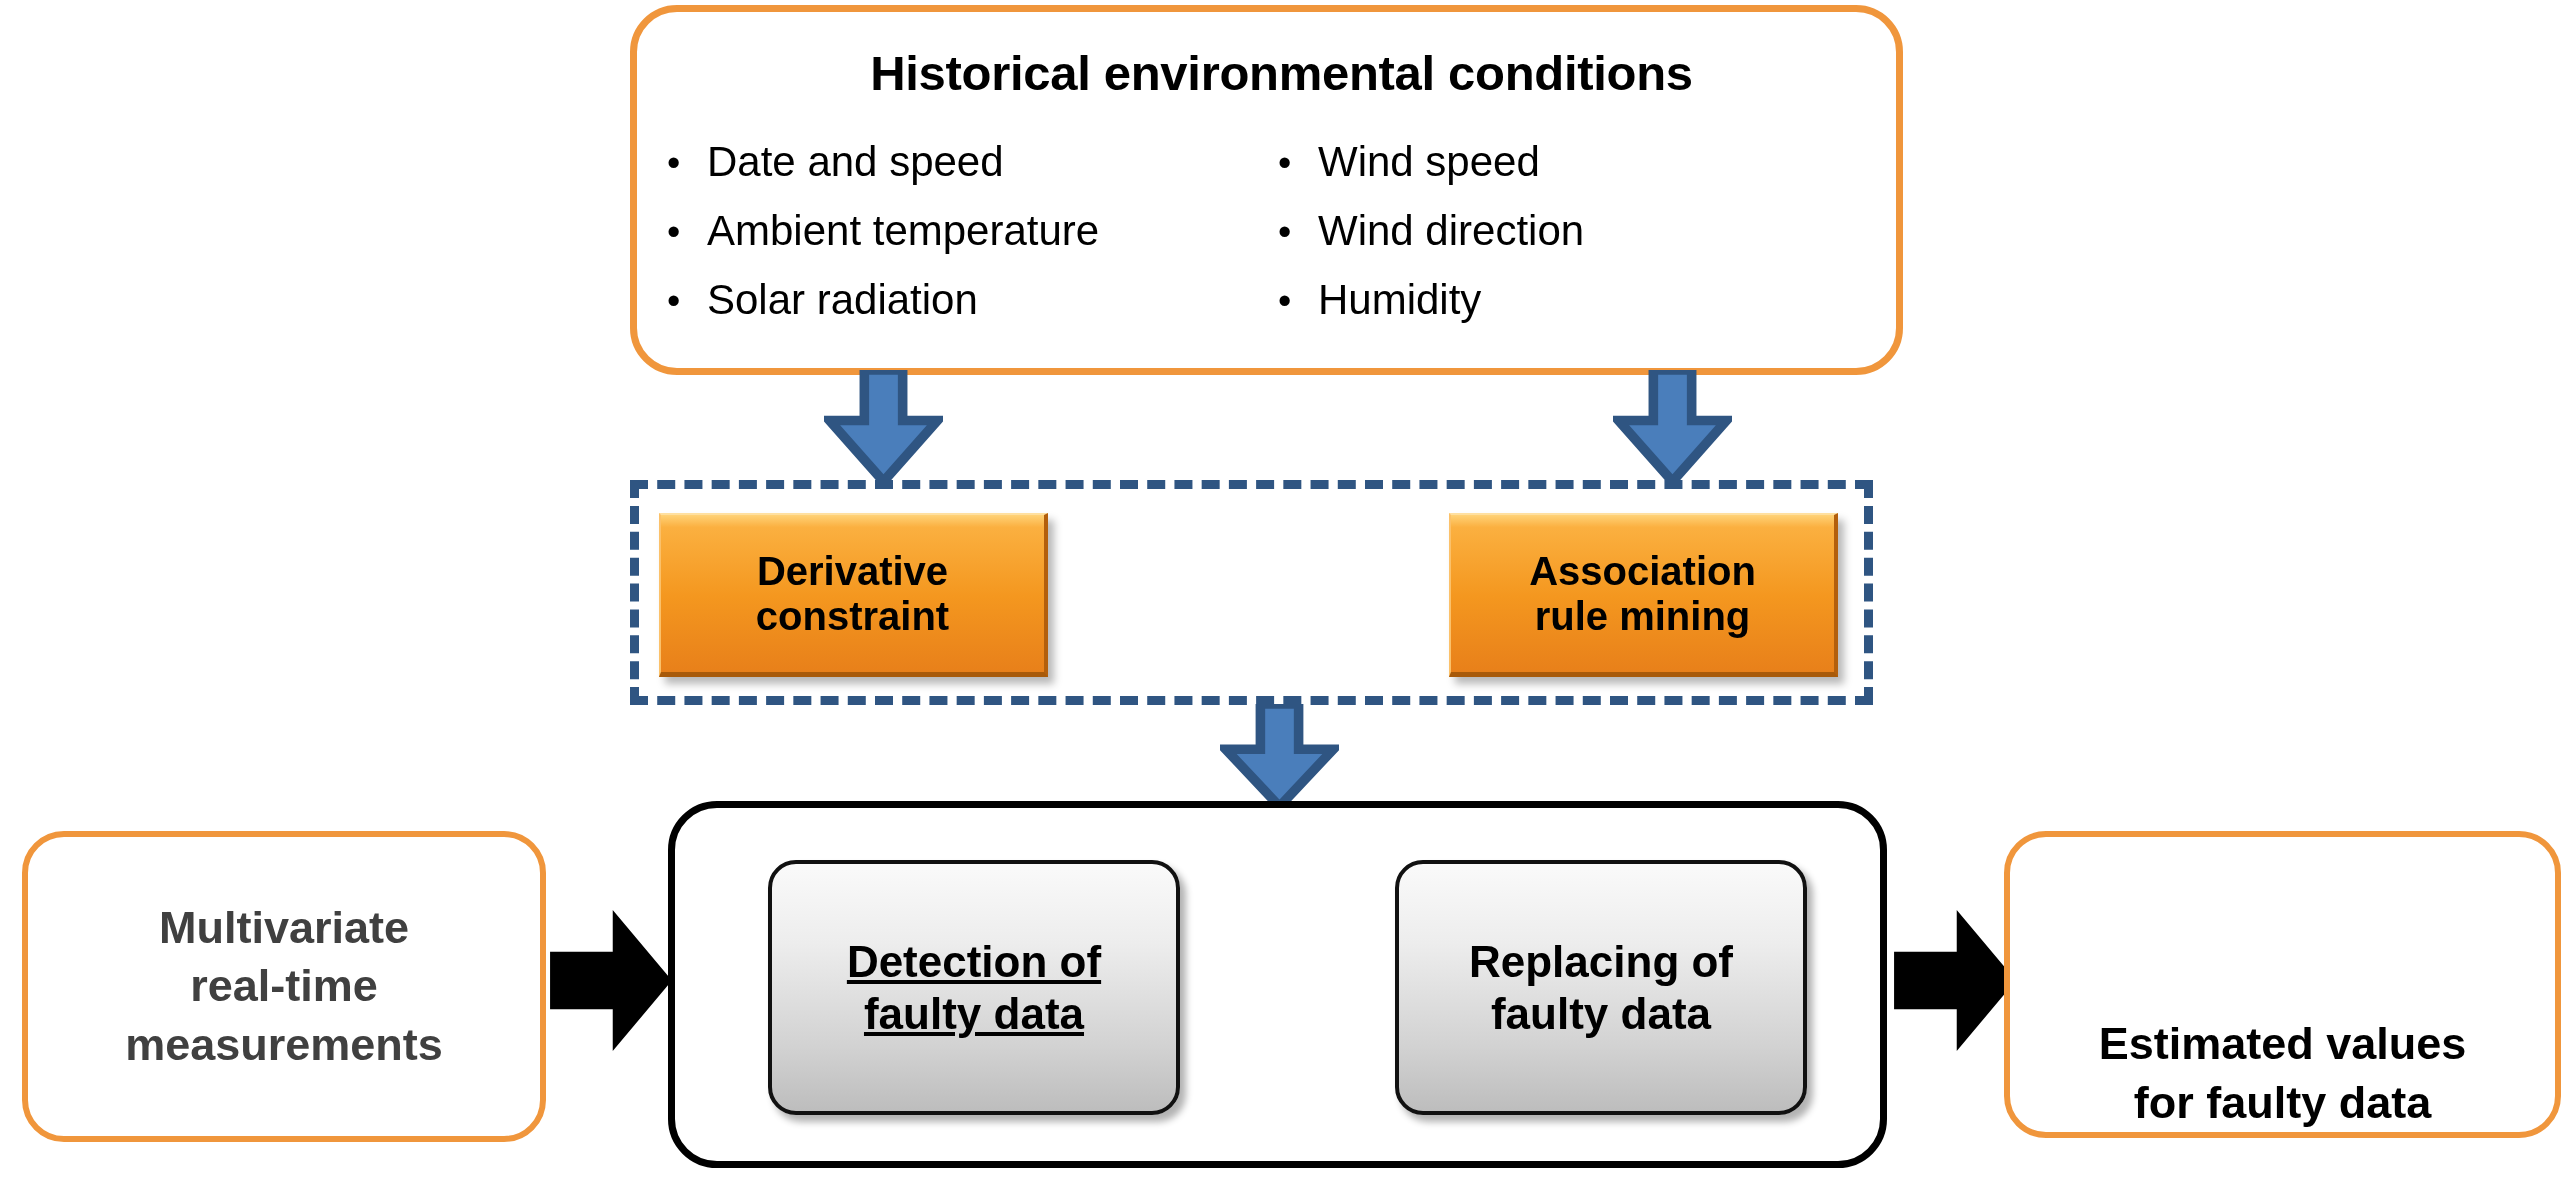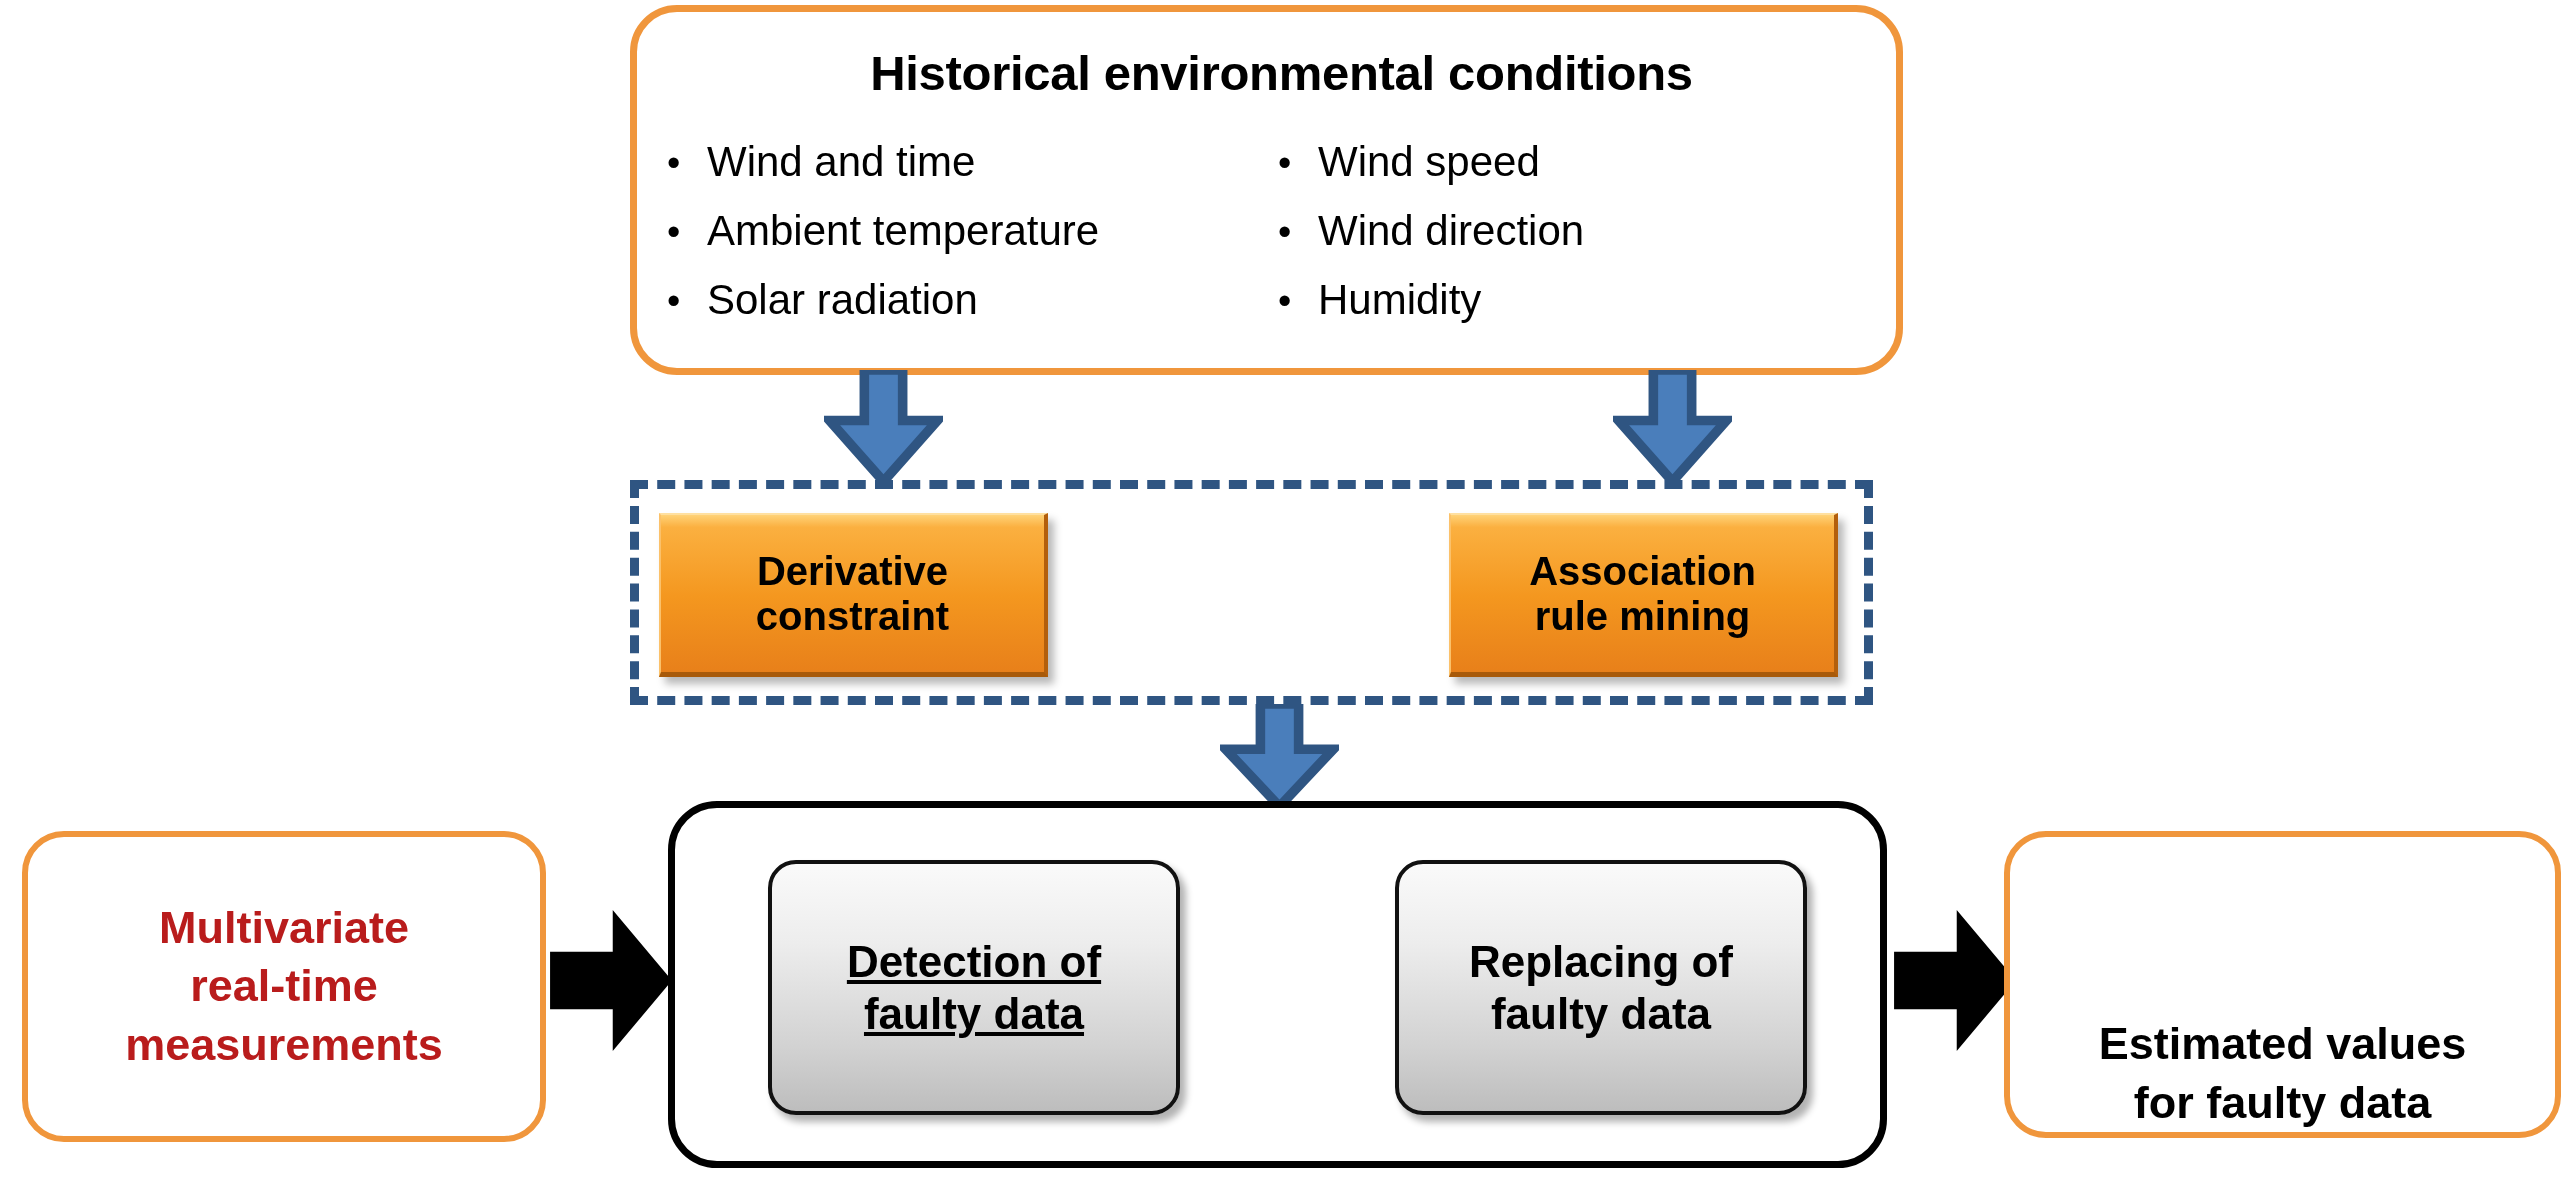--- a/index.html
+++ b/index.html
@@ -157,21 +157,21 @@
     left: 22px;
     top: 831px;
     width: 524px;
     height: 311px;
     display: flex;
     align-items: center;
     justify-content: center;
     text-align: center;
     font-size: 45px;
     font-weight: bold;
-    color: #b91c1c;
+    color: #404040;
     line-height: 1.30;
   }
   #right-box {
     left: 2004px;
     top: 831px;
     width: 557px;
     height: 307px;
     display: flex;
     align-items: flex-end;
     justify-content: center;
@@ -192,21 +192,21 @@
 
   <div id="hist-box" class="orange-box">
 
     <div id="hist-title">Historical environmental conditions</div>
 
     <div id="hist-columns">
 
       <div class="bullet-col" id="col-left">
         <div class="bullet-row">
           <span class="bullet-dot">•</span>
-          <span class="bullet-text">Wind and time</span>
+          <span class="bullet-text">Date and speed</span>
         </div>
         <div class="bullet-row">
           <span class="bullet-dot">•</span>
           <span class="bullet-text">Ambient temperature</span>
         </div>
         <div class="bullet-row">
           <span class="bullet-dot">•</span>
           <span class="bullet-text">Solar radiation</span>
         </div>
       </div>

